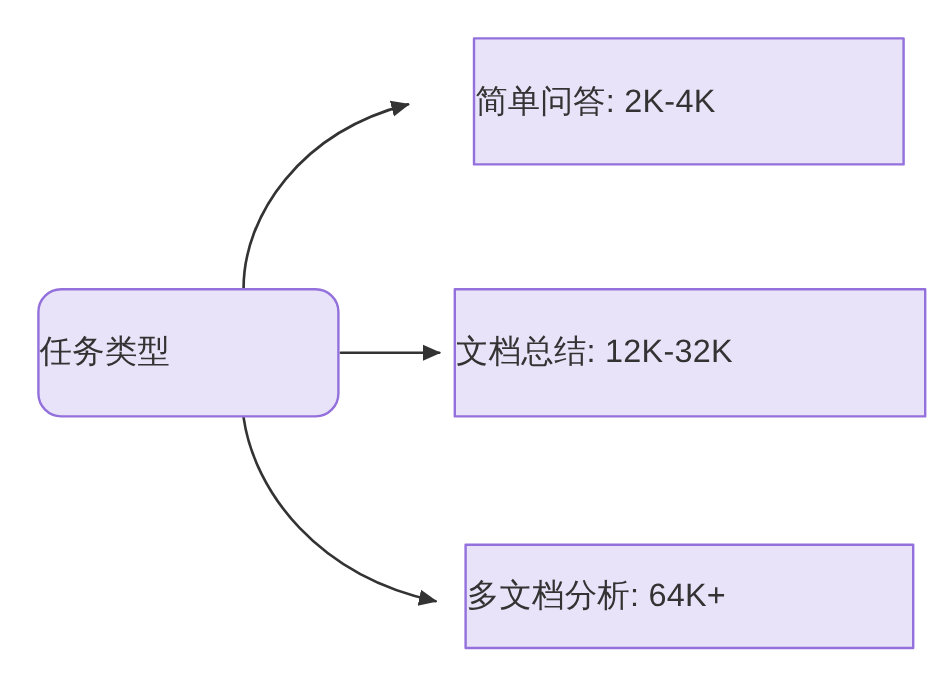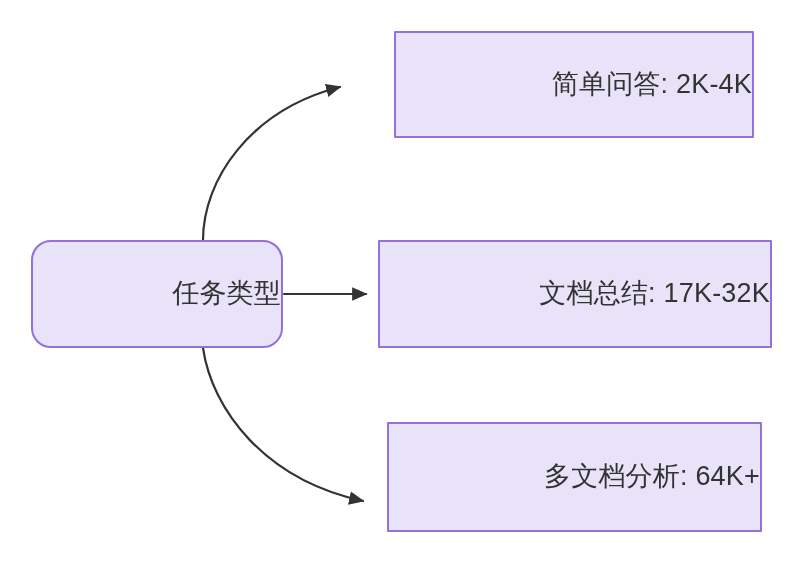--- a/index.html
+++ b/index.html
@@ -29,21 +29,21 @@
     pointer-events: none;
   }
   .node {
     position: absolute;
     box-sizing: border-box;
     background: #e8e3f8;
     border: 2px solid #9370db;
     border-radius: 1px;
     display: flex;
     align-items: center;
-    justify-content: flex-end;
+    justify-content: flex-start;
     text-align: center;
   }
   .node-label {
     color: #333333;
     font-size: 27px;
     font-weight: 400;
     line-height: 1.25;
     letter-spacing: 0.2px;
     white-space: nowrap;
   }
@@ -61,23 +61,23 @@
     height: 107px;
   }
   #node-doc-summary {
     left: 378px;
     top: 240px;
     width: 394px;
     height: 108px;
   }
   #node-multidoc {
     left: 387px;
-    top: 422px;
+    top: 453px;
     width: 375px;
-    height: 110px;
+    height: 88px;
   }
 </style>
 </head>
 <body>
 
 <div id="diagram-root">
 
   <svg id="edge-layer" viewBox="0 0 787 572" width="787" height="572" xmlns="http://www.w3.org/2000/svg">
     <defs>
       <marker id="arrow-head" viewBox="0 0 10 10" refX="9" refY="5" markerWidth="7" markerHeight="7" orient="auto-start-reverse">
@@ -94,20 +94,20 @@
 
   <div class="node" id="node-source">
     <span class="node-label">任务类型</span>
   </div>
 
   <div class="node" id="node-simple-qa">
     <span class="node-label">简单问答: 2K-4K</span>
   </div>
 
   <div class="node" id="node-doc-summary">
-    <span class="node-label">文档总结: 17K-32K</span>
+    <span class="node-label">文档总结: 12K-32K</span>
   </div>
 
   <div class="node" id="node-multidoc">
     <span class="node-label">多文档分析: 64K+</span>
   </div>
 
 </div>
 
 </body></html>

